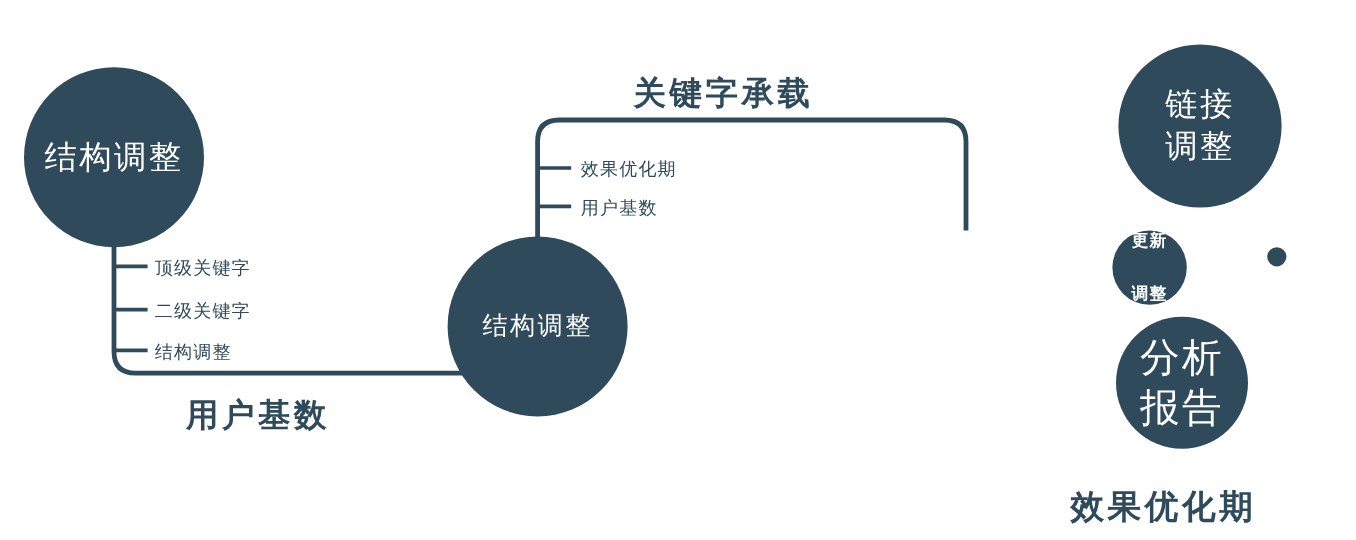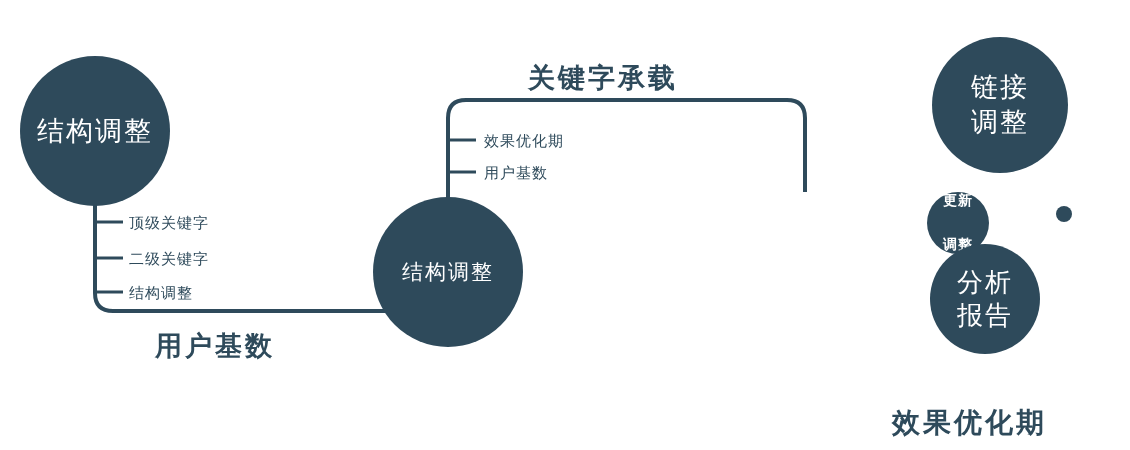--- a/index.html
+++ b/index.html
@@ -76,21 +76,21 @@
   }
 
   
   #node-traffic  { left: 20px;  top: 56px;  width: 150px; height: 150px; font-size: 27px; }
   #node-structure{ left: 373px; top: 197px; width: 150px; height: 150px; font-size: 21px; }
   #node-tracking { left: 762px; top: 181px; width: 112px; height: 112px; font-size: 26px; }
   #node-code     { left: 821px; top: 60px;  width: 80px;  height: 80px;  font-size: 17px; letter-spacing: 1px; }
   #node-link     { left: 932px; top: 37px;  width: 136px; height: 136px; font-size: 27px; }
   #node-update   { left: 927px; top: 192px; width: 62px;  height: 62px;  font-size: 14px; font-weight: bold; letter-spacing: 1px; justify-content: space-between; }
   #node-dot      { left: 1056px;top: 206px; width: 16px;  height: 16px; }
-  #node-report   { left: 930px; top: 244px; width: 110px; height: 110px; font-size: 26px; }
+  #node-report   { left: 930px; top: 264px; width: 110px; height: 110px; font-size: 33px; }
 
   
   #label-keyword-carry { left: 528px; top: 60px;  font-size: 27px; }
   #label-user-base     { left: 155px; top: 328px; font-size: 27px; }
   #branch-top    { left: 129px; top: 214px; }
   #branch-second { left: 129px; top: 250px; }
   #branch-aux    { left: 129px; top: 284px; }
   #branch-orig   { left: 484px; top: 132px; }
   #branch-new    { left: 484px; top: 164px; }
   #footer-text   { left: 892px; top: 404px; }

